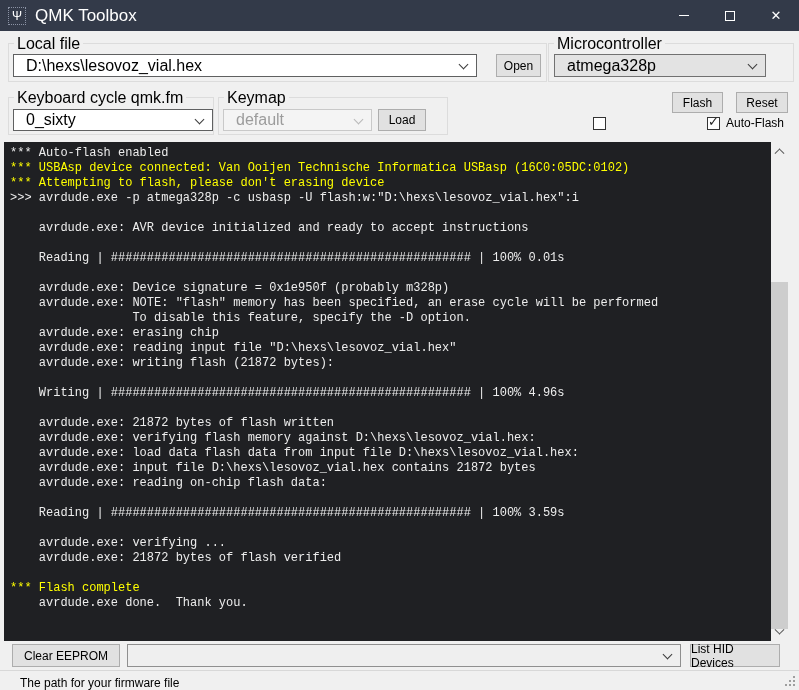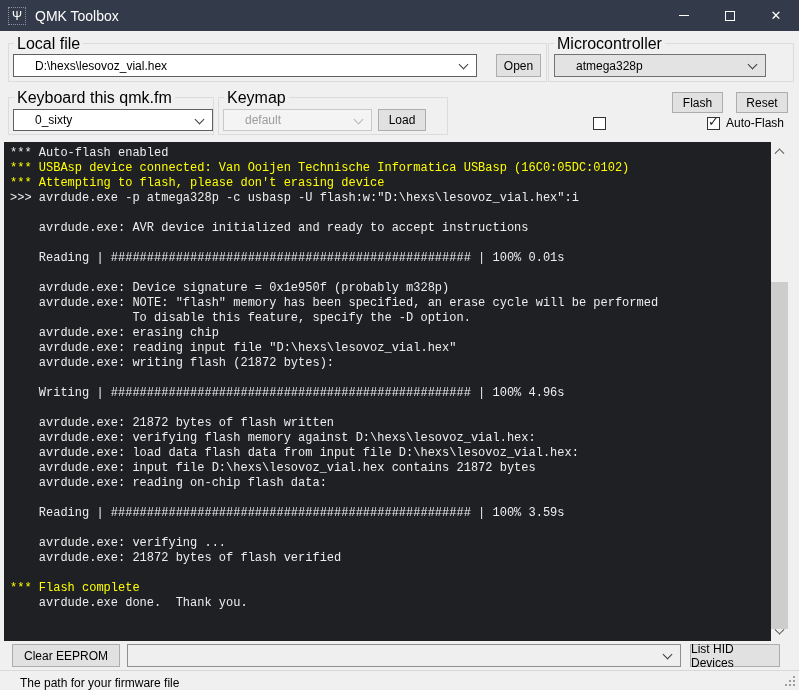--- a/index.html
+++ b/index.html
@@ -14,42 +14,42 @@
   .titlebar {
     position:absolute; left:0; top:0; width:799px; height:31px;
     background:var(--titlebar-bg,#333a49); color:#fff;
     display:flex; align-items:center;
   }
   .app-icon {
     width:18px; height:18px; margin-left:8px;
     border:1px dotted #8b93a5; display:flex; align-items:center; justify-content:center;
     font-size:12px; line-height:1; color:#fff;
   }
-  .titlebar-title { margin-left:9px; font-size:14px; }
+  .titlebar-title { margin-left:9px; font-size:17px; }
   .win-controls { margin-left:auto; display:flex; height:31px; }
   .win-btn { width:46px; height:31px; display:flex; align-items:center; justify-content:center; }
   .glyph-min { width:10px; height:1px; background:#fff; }
   .glyph-max { width:10px; height:10px; border:1px solid #fff; }
   .glyph-close { font-size:13px; color:#fff; line-height:1; }
 
   
   .group { position:absolute; border:1px solid #dcdcdc; }
   .group-label {
     position:absolute; top:-8px; left:5px; padding:0 3px;
     background:var(--window-bg,#f0f0f0); font-size:16px; white-space:nowrap; line-height:15px;
   }
 
   
   .btn {
     position:absolute; background:#e1e1e1; border:1px solid #adadad;
     display:flex; align-items:center; justify-content:center; font-size:12px;
   }
   .combo {
     position:absolute; background:#fff; border:1px solid #5f6061;
-    display:flex; align-items:center; padding-left:21px; font-size:12px; overflow:hidden;
+    display:flex; align-items:center; padding-left:12px; font-size:16px; overflow:hidden;
   }
   .combo.gray { background:#e3e3e3; border-color:#717171; }
   .combo.flat { background:#efefef; border-color:#8f8f8f; }
   .combo.disabled { background:#f4f4f4; border-color:#c9c9c9; color:#9c9c9c; }
   .chev {
     position:absolute; right:9px; width:7px; height:7px;
     border-right:1px solid #3c3c3c; border-bottom:1px solid #3c3c3c;
     transform:rotate(45deg);
   }
   .combo .chev { top:6px; }
@@ -131,21 +131,21 @@
 
   <div class="group" style="left:548px; top:43px; width:246px; height:39px;">
     <span class="group-label">Microcontroller</span>
   </div>
   <div class="combo gray" style="left:554px; top:54px; width:212px; height:23px;">
     <span>atmega328p</span>
     <span class="chev"></span>
   </div>
 
   <div class="group" style="left:8px; top:97px; width:206px; height:38px;">
-    <span class="group-label">Keyboard this qmk.fm</span>
+    <span class="group-label">Keyboard cycle qmk.fm</span>
   </div>
   <div class="combo" style="left:13px; top:109px; width:200px; height:22px;">
     <span>0_sixty</span>
     <span class="chev"></span>
   </div>
 
   <div class="group" style="left:218px; top:97px; width:230px; height:38px;">
     <span class="group-label">Keymap</span>
   </div>
   <div class="combo disabled" style="left:223px; top:109px; width:149px; height:22px;">

